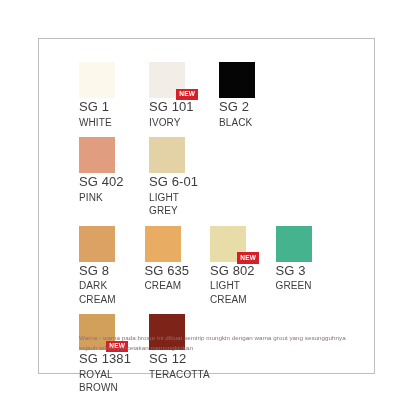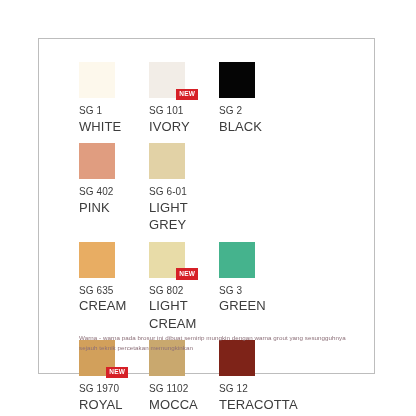--- a/index.html
+++ b/index.html
@@ -62,28 +62,27 @@
     background: #d62027;
     color: #ffffff;
     font-size: 6.5px;
     font-weight: bold;
     letter-spacing: 0.2px;
     line-height: 1;
     padding: 2.5px 3px 2.5px 3px;
     font-family: "Liberation Sans", sans-serif;
   }
   .code {
-    margin-top: 6px;
-    font-size: 10px;
+    font-size: 13px;
     color: #3c3c3c;
     line-height: 1.35;
     letter-spacing: 0.1px;
   }
   .name {
-    font-size: 13px;
+    font-size: 10px;
     color: #3c3c3c;
     line-height: 1.35;
     letter-spacing: 0.1px;
     text-transform: uppercase;
     max-width: 60px;
   }
   .footnote {
     position: absolute;
     left: 40px;
     top: 294px;
@@ -144,20 +143,28 @@
 
           </div>
           <div class="code">SG 6-01</div>
           <div class="name">LIGHT GREY</div>
         </div>
       </div>
 
       <div class="row">
         <div class="cell">
           <div class="swatch-wrap">
+            <div class="swatch" id="sw8" style="background: rgb(219, 162, 99);"></div>
+
+          </div>
+          <div class="code">SG 8</div>
+          <div class="name">DARK CREAM</div>
+        </div>
+        <div class="cell">
+          <div class="swatch-wrap">
             <div class="swatch" id="sw9" style="background: rgb(232, 173, 99);"></div>
 
           </div>
           <div class="code">SG 635</div>
           <div class="name">CREAM</div>
         </div>
         <div class="cell">
           <div class="swatch-wrap">
             <div class="swatch" id="sw10" style="background: rgb(232, 220, 168);"></div>
             <div class="new-badge" id="nb10" style="display: block; background: rgb(214, 32, 39);">NEW</div>
@@ -174,30 +181,22 @@
           <div class="name">GREEN</div>
         </div>
       </div>
 
       <div class="row">
         <div class="cell">
           <div class="swatch-wrap">
             <div class="swatch" id="sw13" style="background: rgb(210, 160, 91);"></div>
             <div class="new-badge" id="nb13" style="display: block; background: rgb(214, 32, 39);">NEW</div>
           </div>
-          <div class="code">SG 1970</div>
+          <div class="code">SG 1381</div>
           <div class="name">ROYAL BROWN</div>
-        </div>
-        <div class="cell">
-          <div class="swatch-wrap">
-            <div class="swatch" id="sw14" style="background: rgb(201, 168, 110);"></div>
-
-          </div>
-          <div class="code">SG 1102</div>
-          <div class="name">MOCCA</div>
         </div>
         <div class="cell">
           <div class="swatch-wrap">
             <div class="swatch" id="sw15" style="background: rgb(126, 35, 24);"></div>
 
           </div>
           <div class="code">SG 12</div>
           <div class="name">TERACOTTA</div>
         </div>
       </div>

